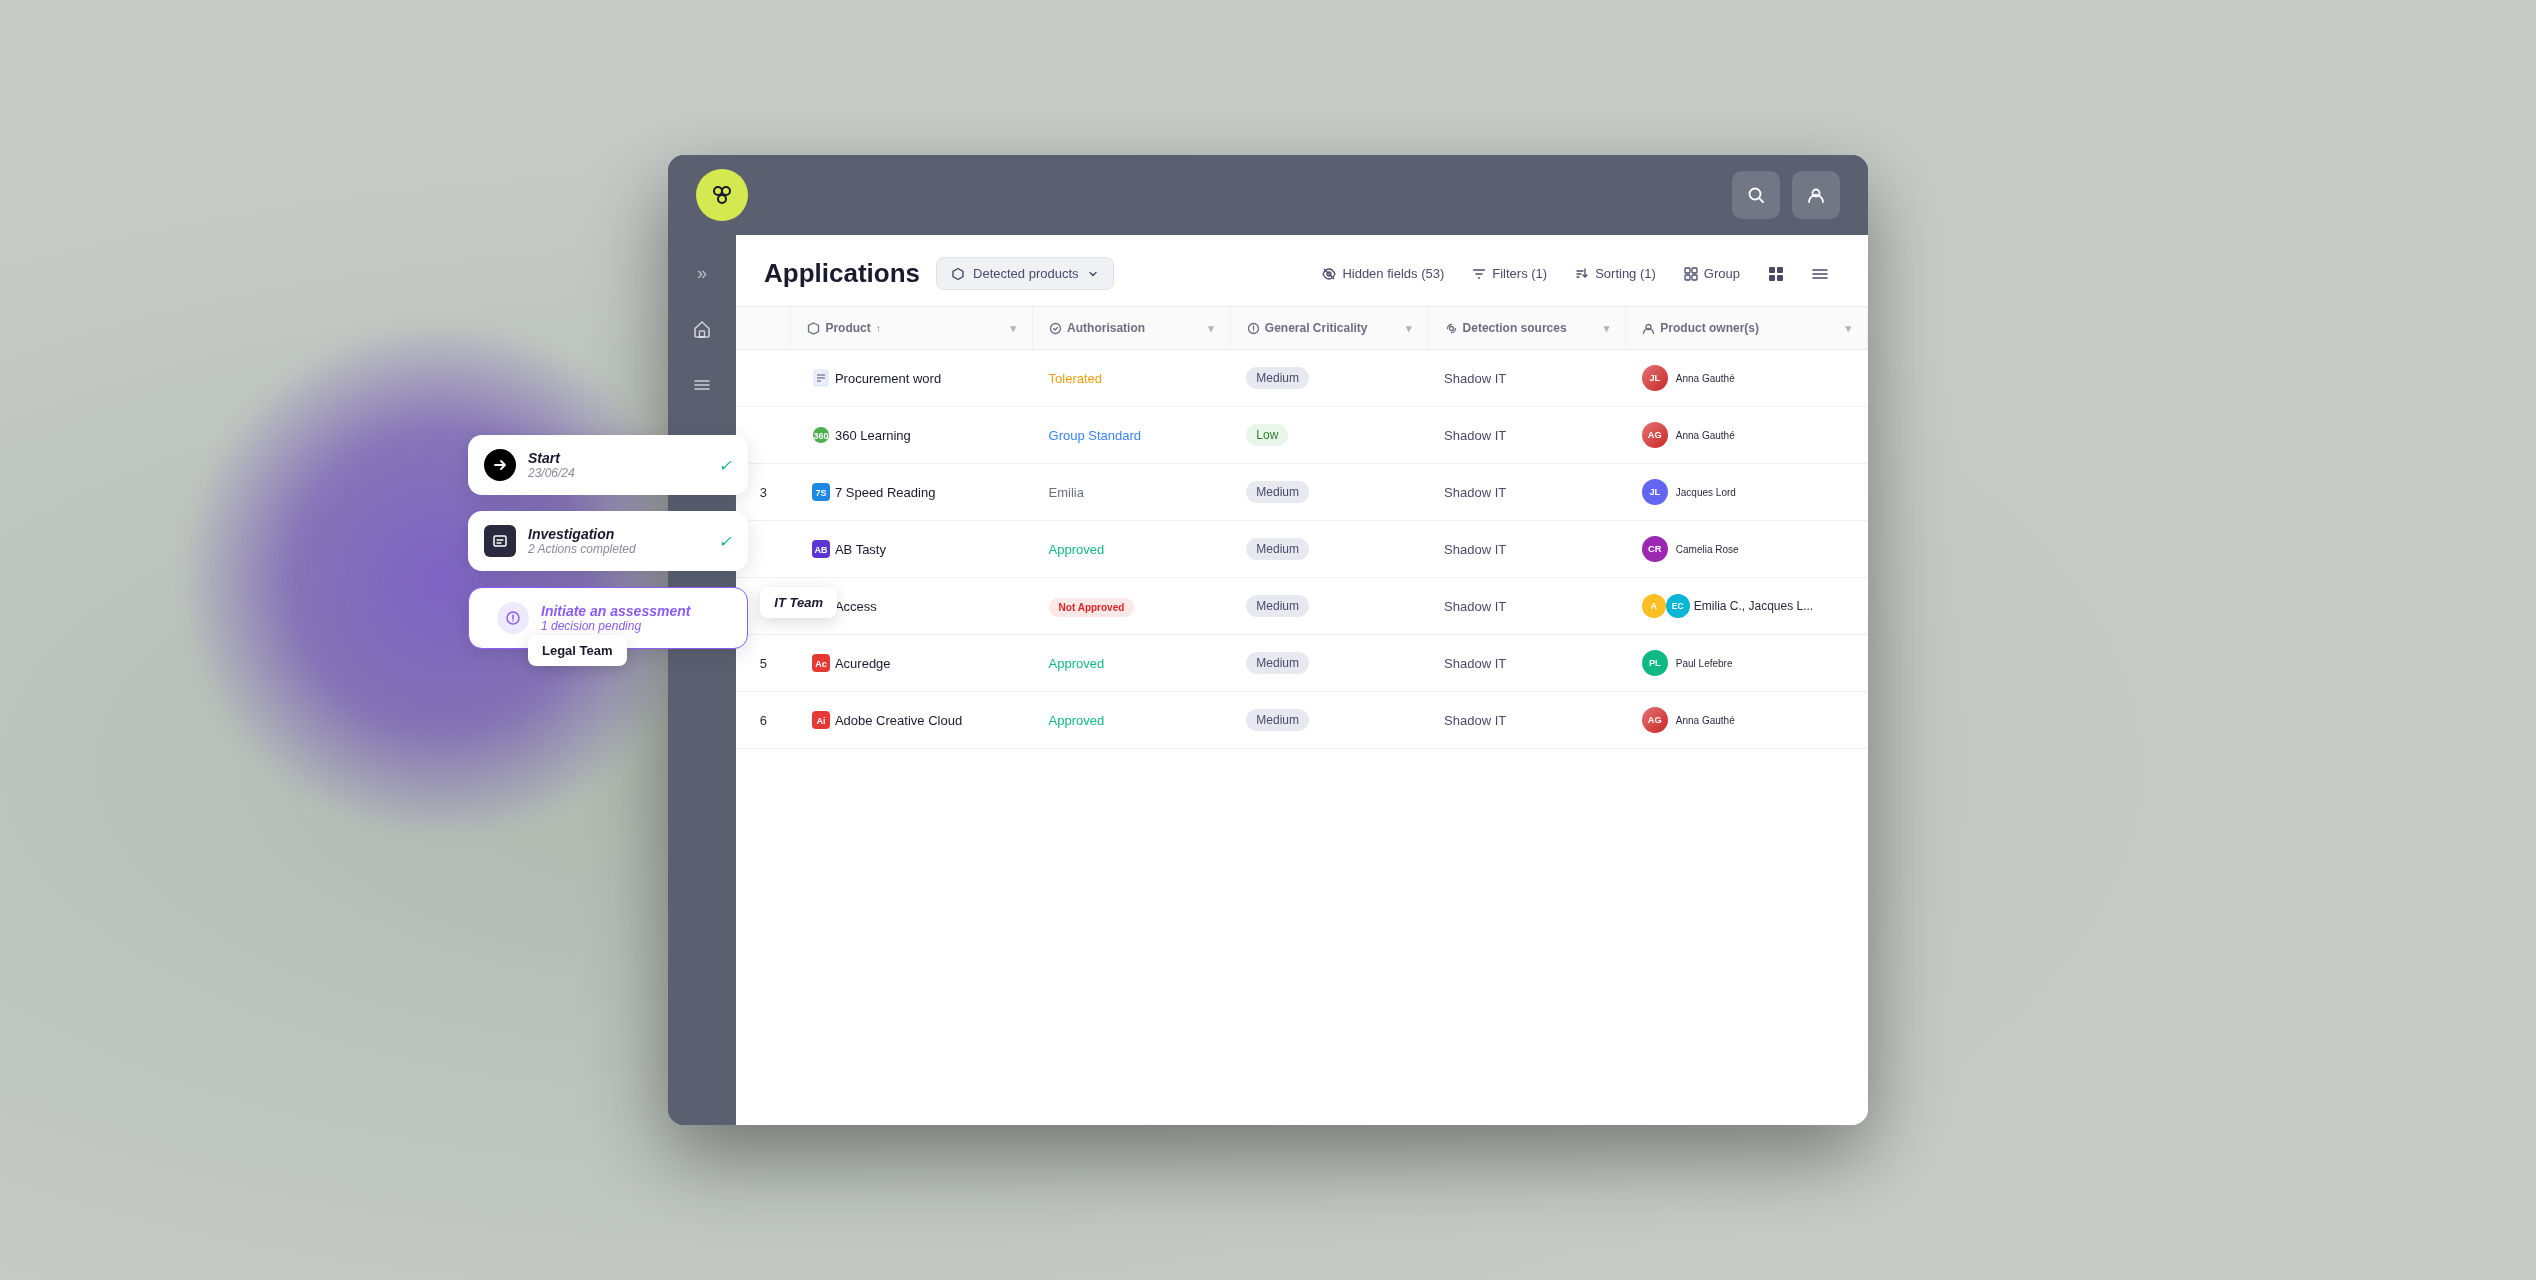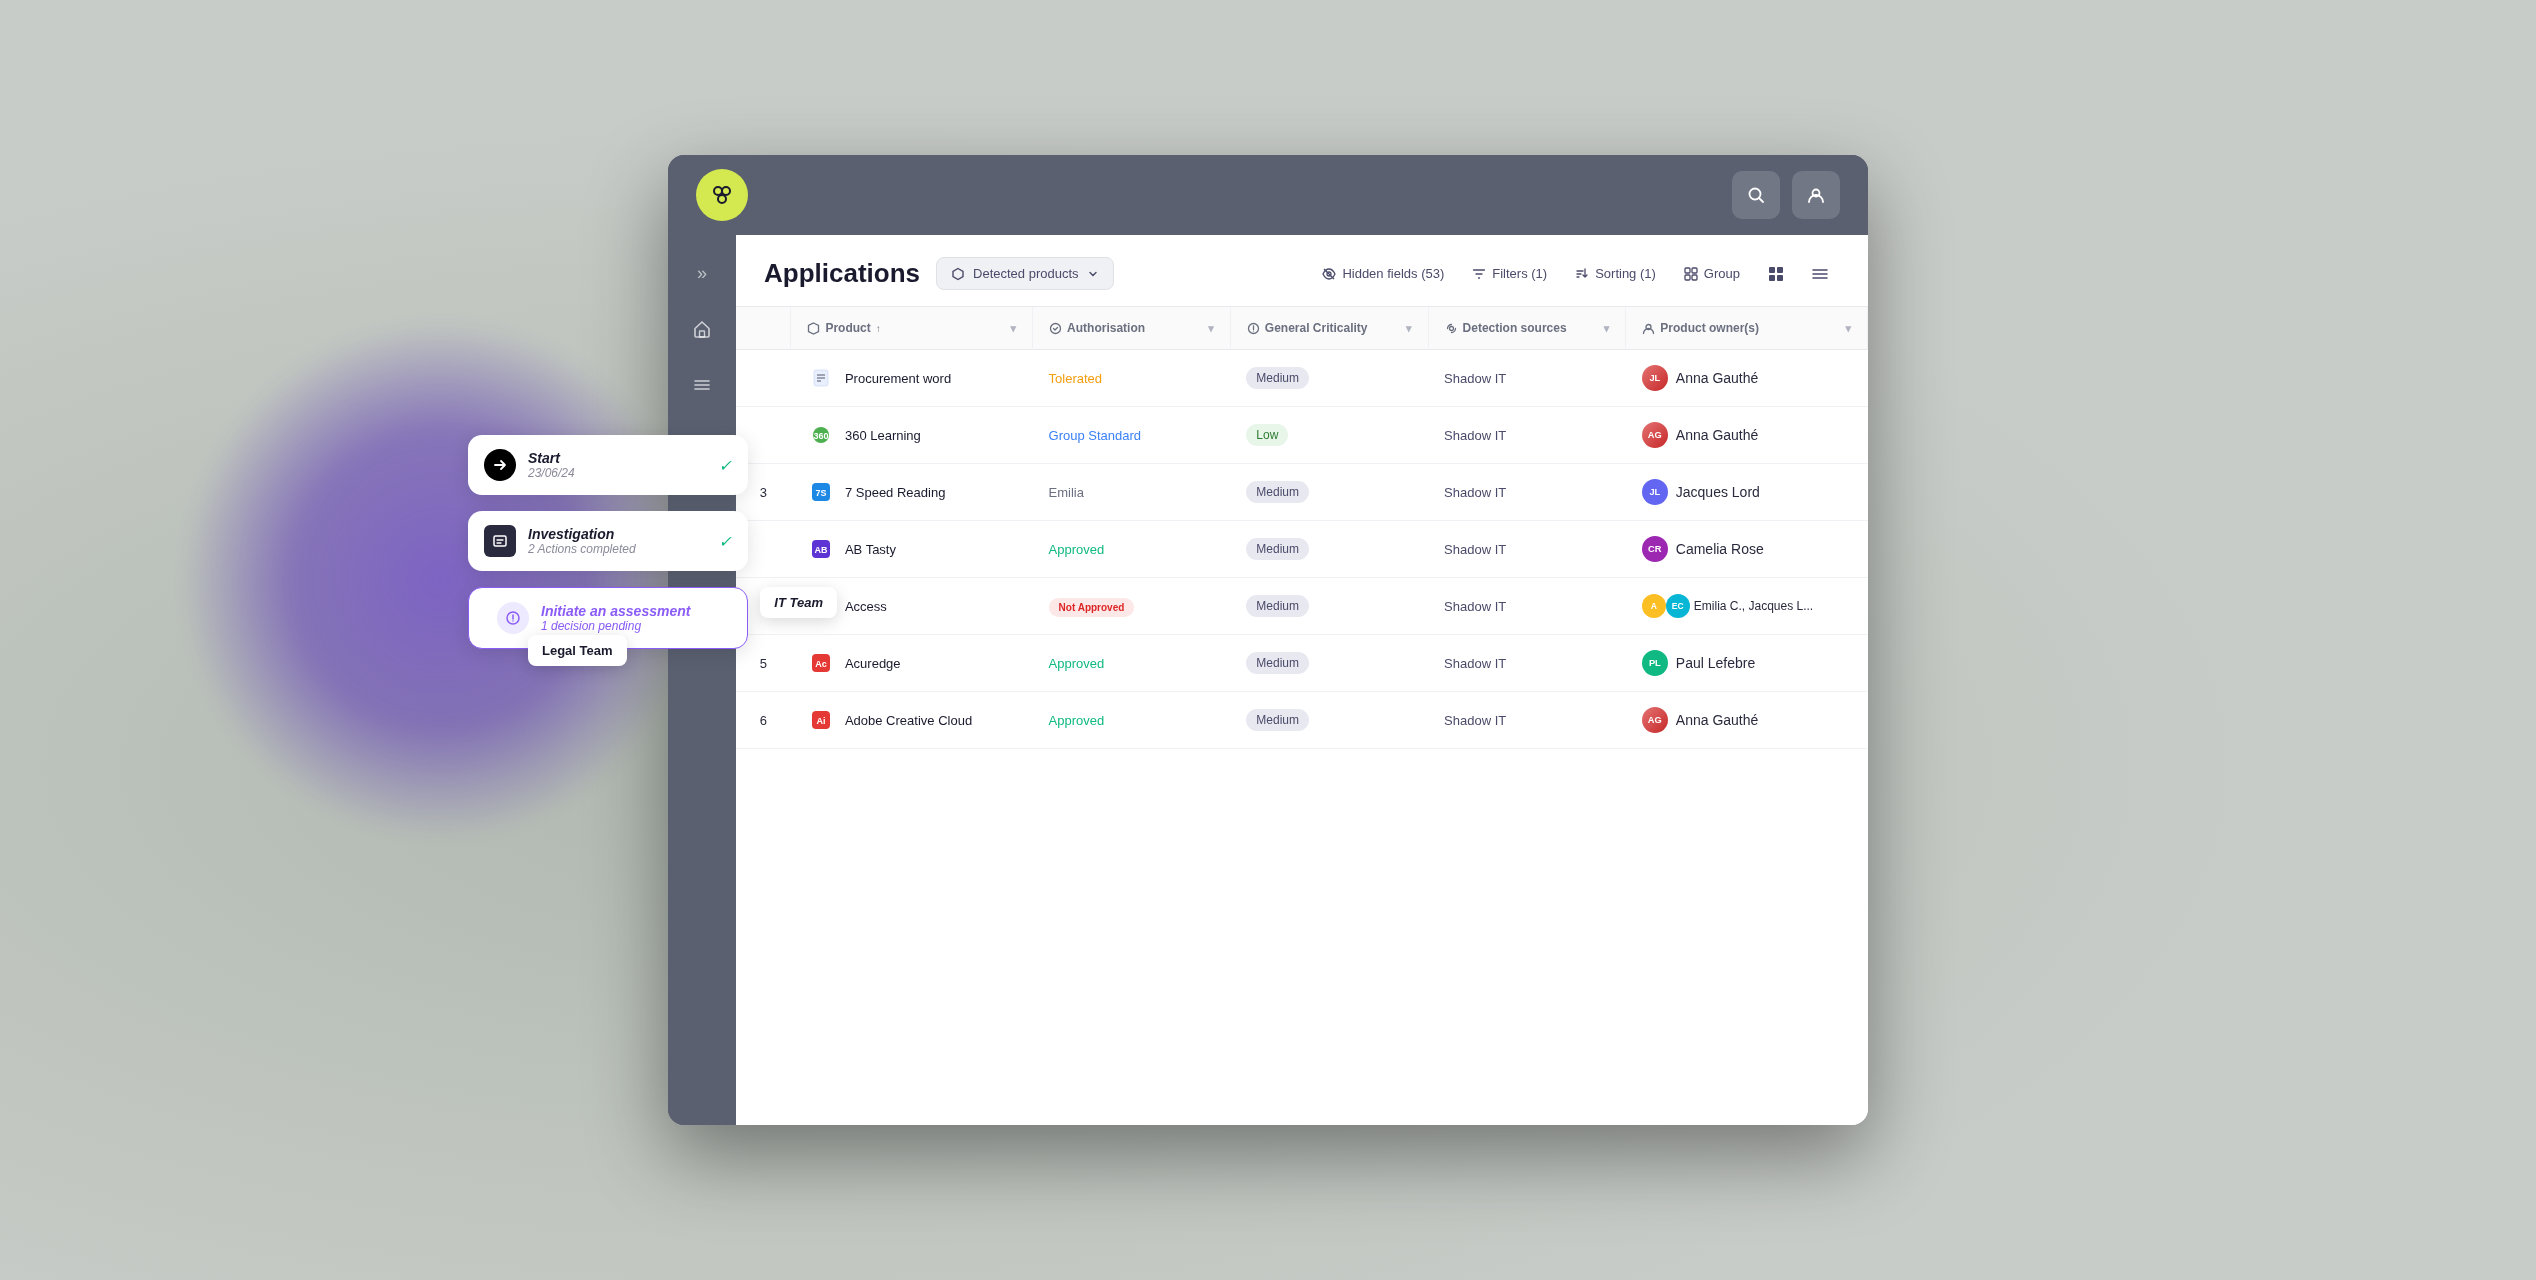--- a/index.html
+++ b/index.html
@@ -219,21 +219,20 @@
 
     .row-num {
       color: #b0b3c0;
       font-size: 12px;
       text-align: center;
     }
 
     .product-cell {
       display: flex;
       align-items: center;
-      gap: 10px;
     }
 
     .product-icon {
       width: 28px;
       height: 28px;
       border-radius: 6px;
       display: flex;
       align-items: center;
       justify-content: center;
       font-size: 14px;
@@ -271,21 +270,21 @@
       color: #4a4a6a;
     }
 
     .owner-cell {
       display: flex;
       align-items: center;
       gap: 8px;
     }
 
     .owner-name {
-      font-size: 14px;
+      font-size: 10px;
       color: #2a2a3e;
     }
 
     
     .floating-cards {
       position: absolute;
       left: -200px;
       top: 280px;
       z-index: 10;
       display: flex;

